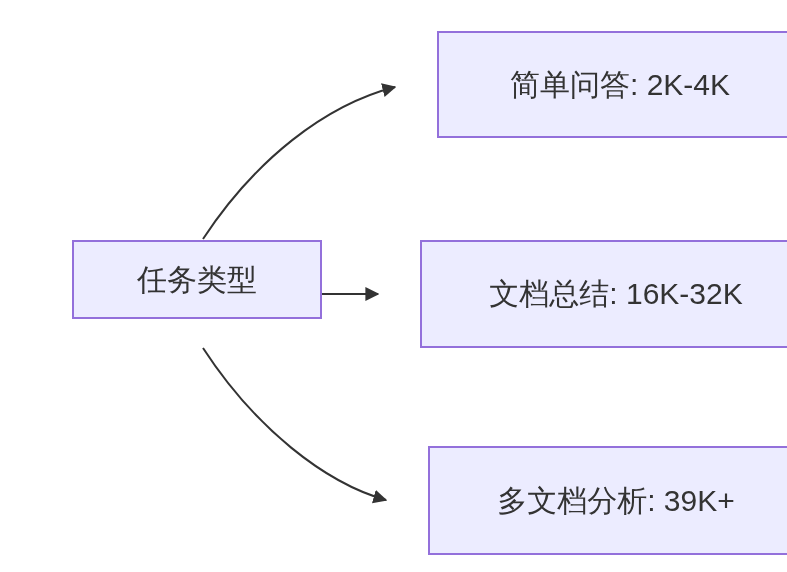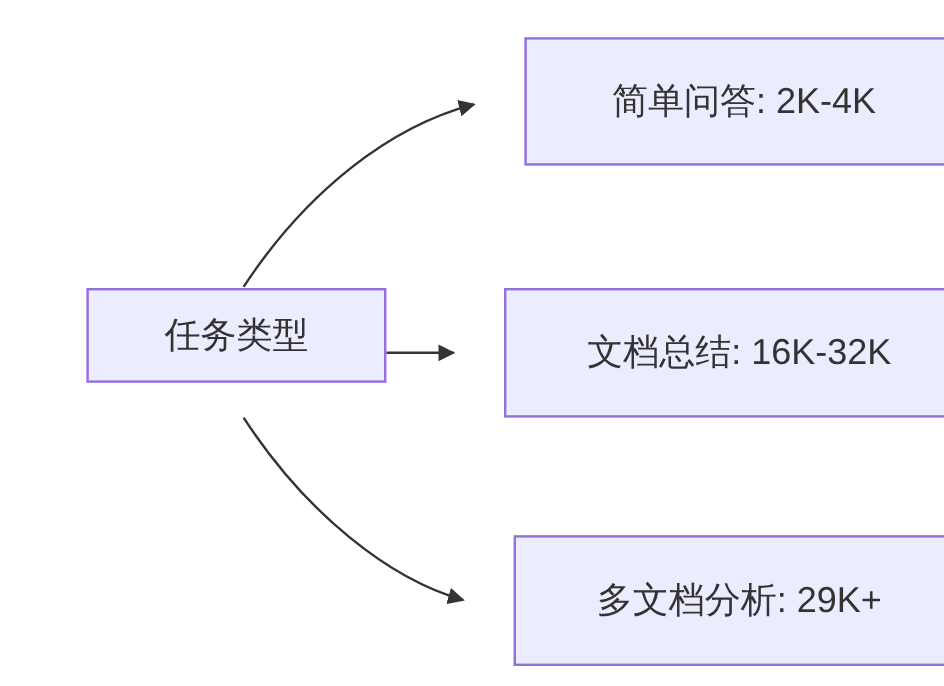--- a/index.html
+++ b/index.html
@@ -72,16 +72,16 @@
 
   <div class="node" id="node-b1">
     <span>简单问答: 2K-4K</span>
   </div>
 
   <div class="node" id="node-b2">
     <span>文档总结: 16K-32K</span>
   </div>
 
   <div class="node" id="node-b3">
-    <span>多文档分析: 29K+</span>
+    <span>多文档分析: 39K+</span>
   </div>
 
 </div>
 
 </body></html>

